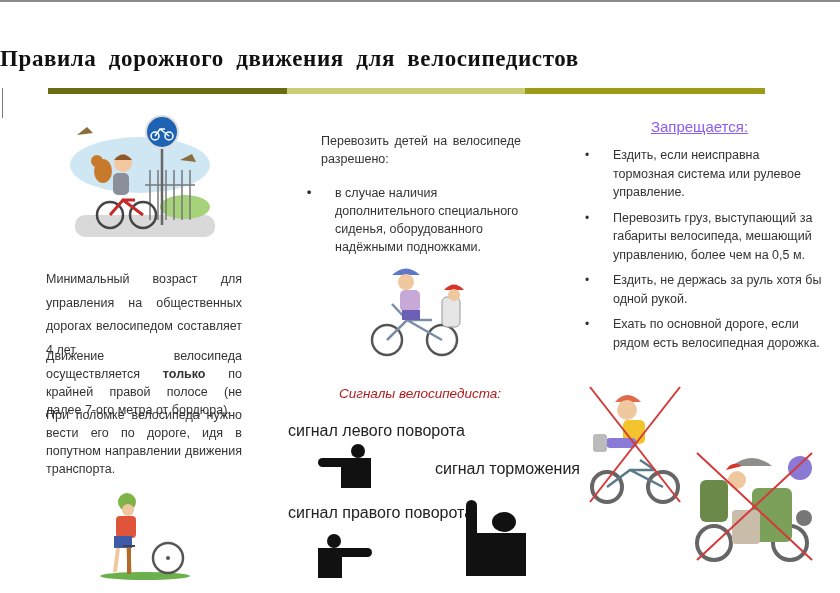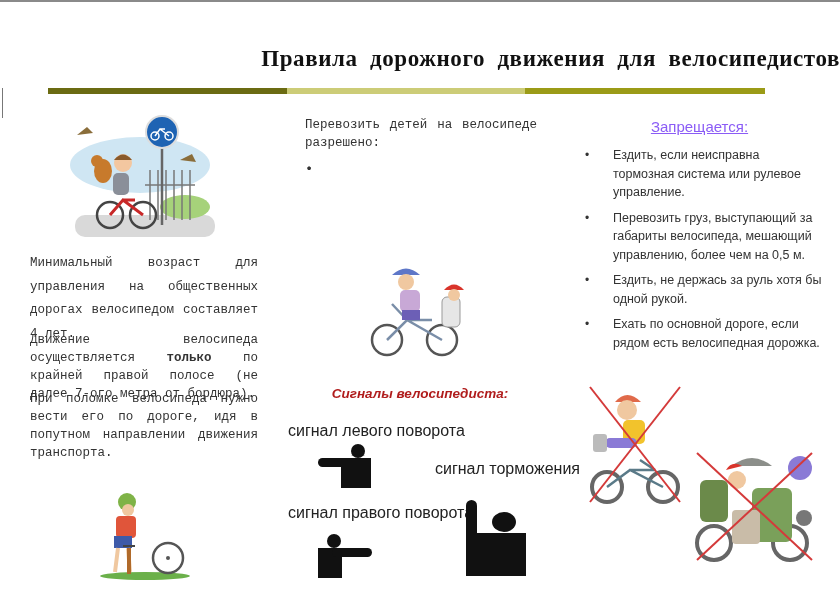--- a/index.html
+++ b/index.html
@@ -3,53 +3,53 @@
 <meta charset="utf-8">
 <style>
   html, body { margin: 0; padding: 0; }
   body {
     width: 840px; height: 593px; position: relative; overflow: hidden;
     background: #ffffff; font-family: "Liberation Sans", "DejaVu Sans", sans-serif; color: #222;
   }
   .topline { position: absolute; left: 0; top: 0; width: 840px; height: 2px; background: #8a8a8a; }
   .leftmark { position: absolute; left: 2px; top: 88px; width: 1px; height: 30px; background: #777; }
   .title {
-    position: absolute; left: 0; width: 840px; top: 46px; text-align: right;
+    position: absolute; left: 0; width: 840px; top: 46px; text-align: left;
     font-family: "Liberation Serif", "DejaVu Serif", serif; font-weight: bold;
     font-size: 23px; letter-spacing: 0.6px; word-spacing: 6px; color: #111;
   }
   .rule { position: absolute; top: 88px; height: 6px; }
   .r1 { left: 48px; width: 239px; background: #6b6b12; }
   .r2 { left: 287px; width: 238px; background: #cccc77; }
   .r3 { left: 525px; width: 240px; background: #9b9b17; }
 
   .txt { position: absolute; font-size: 12.5px; color: #333; }
   .justify { text-align: justify; text-align-last: left; }
-  p { margin: 0; font-family: Liberation Mono, monospace; }
+  p { margin: 16px; }
 
   .colA1 { left: 30px; top: 252px; width: 228px; line-height: 23.5px; }
   .colA2 { left: 30px; top: 331px; width: 228px; line-height: 18px; }
   .colA3 { left: 30px; top: 390px; width: 228px; line-height: 18px; }
 
   .colB { left: 305px; top: 116px; width: 232px; line-height: 18px; }
   .colB ul { margin: 8px 0 0 0; padding: 0; list-style: none; }
   .colB li { position: relative; padding-left: 30px; margin-bottom: 7px; }
   .bullet { position: absolute; left: 2px; top: 0; font-size: 12px; }
 
   .colC-head {
     position: absolute; left: 572px; width: 255px; top: 118px; text-align: center;
     font-size: 15px; text-decoration: underline; color: #8b5cf6;
   }
   .colC { left: 583px; top: 146px; width: 240px; line-height: 18.5px; }
   .colC ul { margin: 0; padding: 0; list-style: none; }
   .colC li { position: relative; padding-left: 30px; margin-bottom: 7px; }
 
   .signals-head {
     position: absolute; left: 290px; width: 260px; top: 386px; text-align: center;
-    font-size: 13.5px; font-weight: bold; font-style: italic; color: #b01c1c;
+    font-size: 13.5px; font-weight: normal; font-style: italic; color: #b01c1c;
   }
   .sig-label { position: absolute; font-size: 16px; color: #222; }
   .pict { position: absolute; }
   .illus { position: absolute; }
 </style>
 </head>
 <body>
 
 <div class="topline"></div>
 <div class="leftmark"></div>
@@ -113,21 +113,21 @@
   <rect x="37" y="60" width="4" height="26" fill="#b06a2a"></rect>
   <line x1="33" y1="58" x2="45" y2="58" stroke="#444" stroke-width="2"></line>
   <circle cx="78" cy="70" r="15" fill="none" stroke="#555" stroke-width="2.5"></circle>
   <circle cx="78" cy="70" r="2" fill="#555"></circle>
 </svg>
 
 <div class="txt colB">
   <p class="justify">Перевозить детей на велосипеде разрешено:</p>
   <ul>
     <li><span class="bullet">•</span></li>
-    <li><span class="bullet">•</span></li>
+    <li><span class="bullet">•</span><span>в случае наличия дополнительного специального сиденья, оборудованного надёжными подножками.</span></li>
   </ul>
 </div>
 
 <svg class="illus" style="left:362px;top:262px;" width="120" height="98" viewBox="0 0 120 98">
   <circle cx="25" cy="78" r="15" fill="none" stroke="#555" stroke-width="2.5"></circle>
   <circle cx="80" cy="78" r="15" fill="none" stroke="#555" stroke-width="2.5"></circle>
   <path d="M25 78 L45 58 L80 78 M45 58 L70 58 M30 42 L45 58" stroke="#7a8ea8" stroke-width="2.5" fill="none"></path>
   <rect x="80" y="35" width="18" height="30" rx="5" fill="#e6e6e6" stroke="#999"></rect>
   <path d="M30 13 Q44 0 58 13 Z" fill="#5e77c8"></path>
   <circle cx="44" cy="20" r="8" fill="#f0c8a0"></circle>

